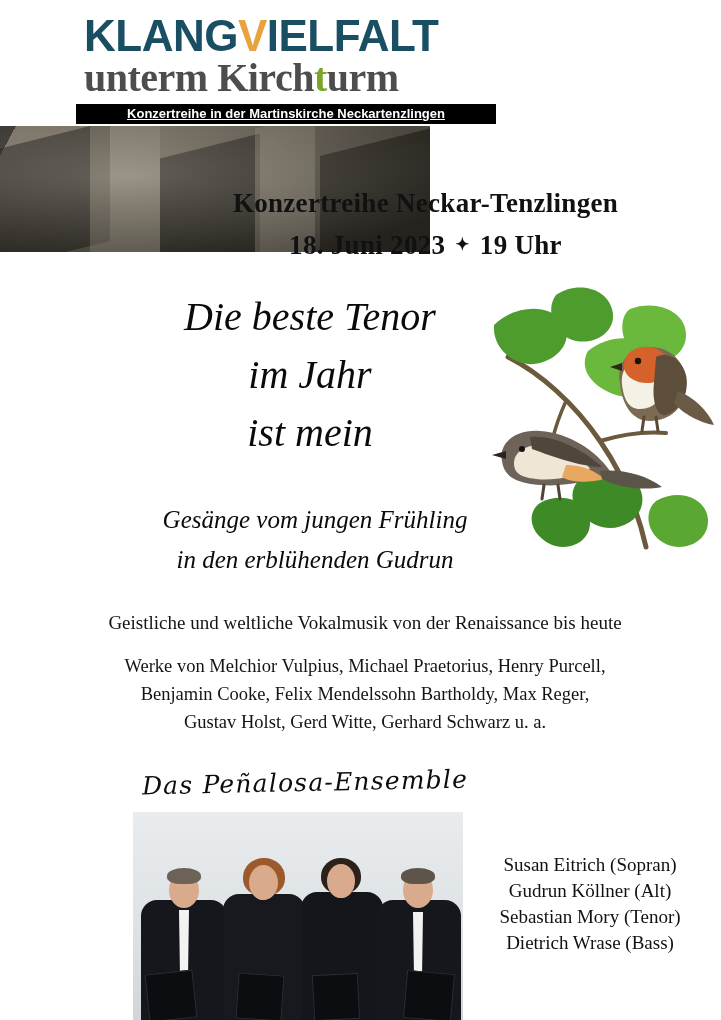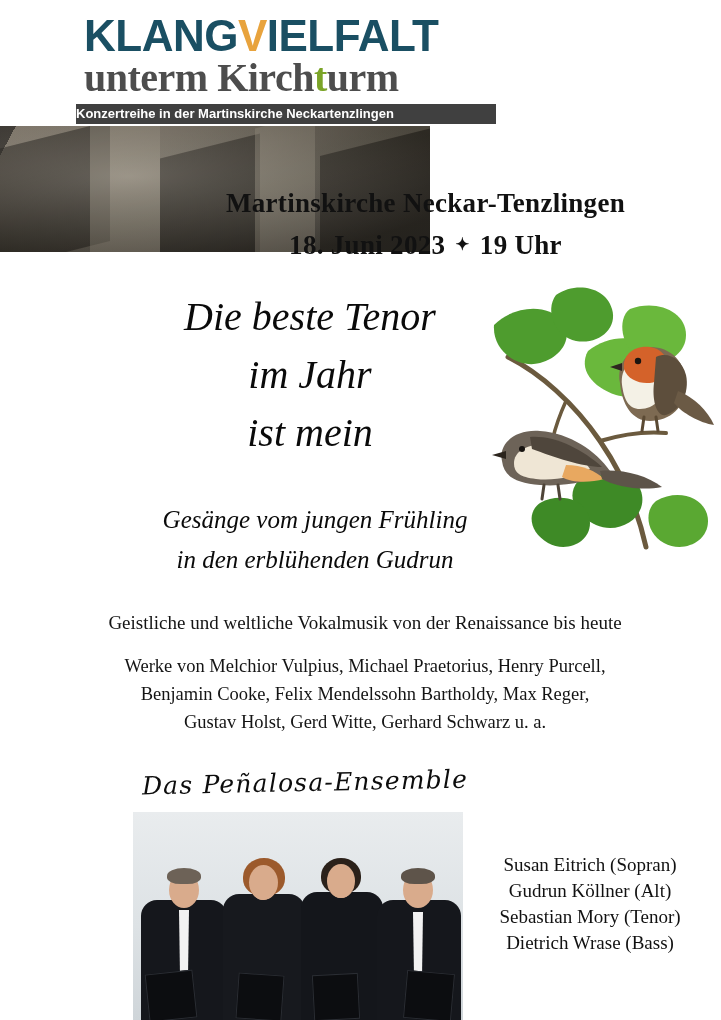--- a/index.html
+++ b/index.html
@@ -59,28 +59,29 @@
   .c-orange { color: #e8a33d; }
   .c-green { color: #7ba428; }
   .c-grey { color: #4d4d4d; }
 
   .logo-sub {
     position: absolute;
     left: 14px;
     top: 104px;
     width: 420px;
     height: 20px;
-    background: #404040;
+    background: #000000;
     color: #ffffff;
     font-family: "Liberation Sans", sans-serif;
     font-size: 13px;
     font-weight: bold;
     line-height: 20px;
-    text-align: left;
+    text-align: center;
     white-space: nowrap;
+    text-decoration: underline;
   }
 
   
   .photo-band {
     position: absolute;
     left: 0;
     top: 126px;
     width: 430px;
     height: 126px;
     overflow: hidden;
@@ -288,21 +289,21 @@
   <div class="photo-band">
     <div class="roof"></div>
     <div class="tile" style="left:-10px;top:10px;width:120px;height:120px;"></div>
     <div class="tile tile2" style="left:90px;top:-10px;width:70px;height:150px;"></div>
     <div class="tile" style="left:160px;top:20px;width:100px;height:120px;"></div>
     <div class="tile tile2" style="left:255px;top:-5px;width:60px;height:140px;"></div>
     <div class="tile" style="left:320px;top:15px;width:120px;height:130px;"></div>
     <div class="blur-mask"></div>
   </div>
 
-  <div class="venue">Martinskirche Neckar-Tenzlingen</div>
+  <div class="venue">Konzertreihe Neckar-Tenzlingen</div>
   <div class="datetime">
     <span>18. Juni 2023</span><span class="sep">✦</span><span>19 Uhr</span>
   </div>
 
   <div class="title">
     <div>Die beste Tenor</div>
     <div>im Jahr</div>
     <div>ist mein</div>
   </div>
 

